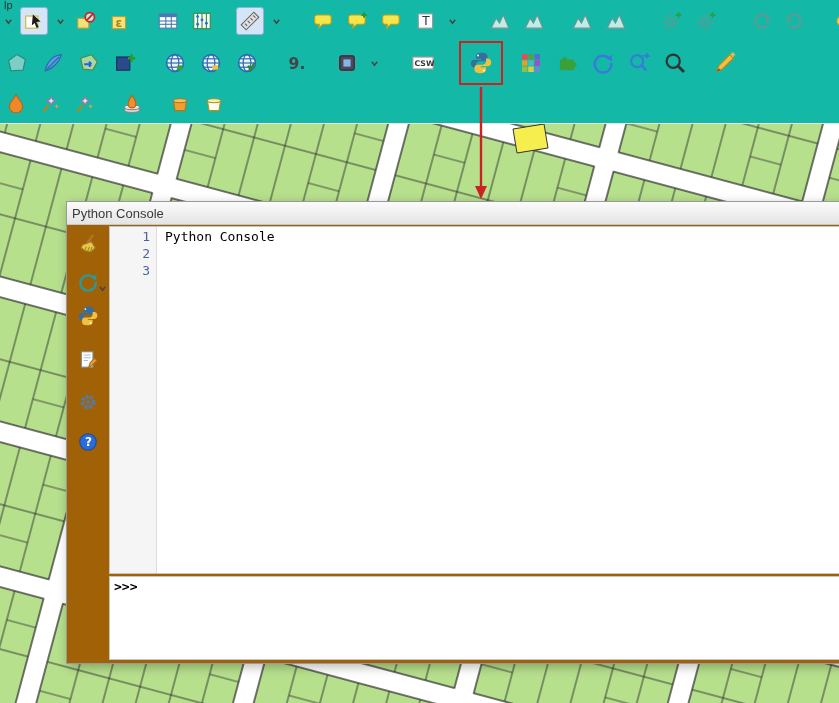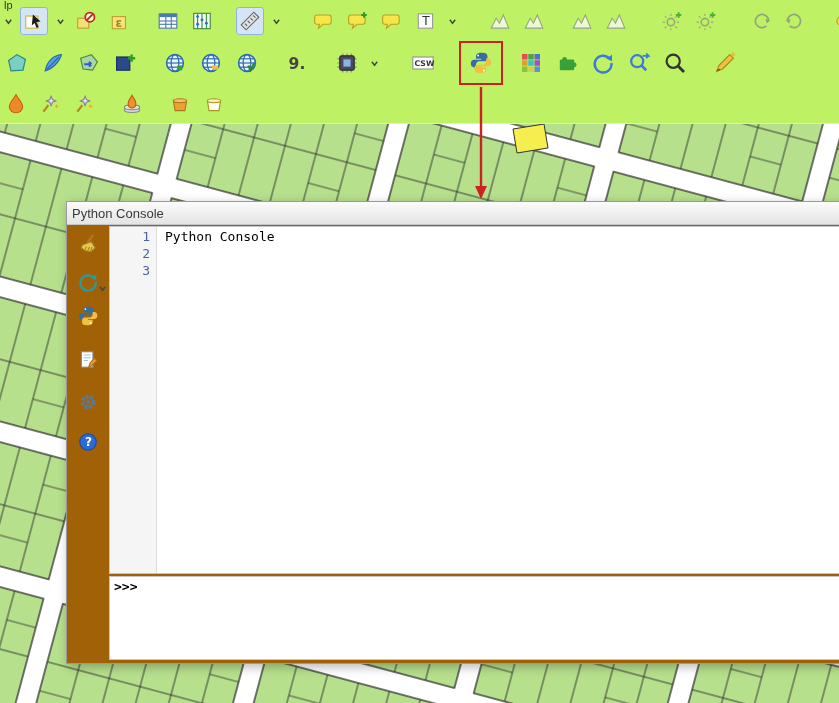--- a/index.html
+++ b/index.html
@@ -5,21 +5,21 @@
   html,body{margin:0;padding:0;}
   body{
     width:839px;height:703px;position:relative;overflow:hidden;
     font-family:"Liberation Sans",sans-serif;background:#fff;
   }
   
   .map{position:absolute;left:0;top:0;z-index:0;}
   
   .toolbar{
     position:absolute;left:0;top:0;width:839px;height:124px;z-index:10;
-    background:#bef264;border-bottom:1px solid #e6e6e6;padding-top:2px;box-sizing:border-box;
+    background:#14b8a6;border-bottom:1px solid #e6e6e6;padding-top:2px;box-sizing:border-box;
   }
   .menufrag{position:absolute;left:4px;top:-1px;font-size:11px;color:#333;}
   .tb-row{display:flex;align-items:center;gap:6px;padding-left:2px;}
   .tb-row1{height:38px;}
   .tb-row2{height:46px;}
   .tb-row3{height:36px;}
   .tb-btn{width:28px;height:28px;display:flex;align-items:center;justify-content:center;
           border-radius:3px;flex-shrink:0;}
   .tb-row2 .tb-btn{width:30px;height:30px;}
   .tb-btn.checked{background:#d5e5f6;border:1px solid #8fb4dc;box-sizing:border-box;}

